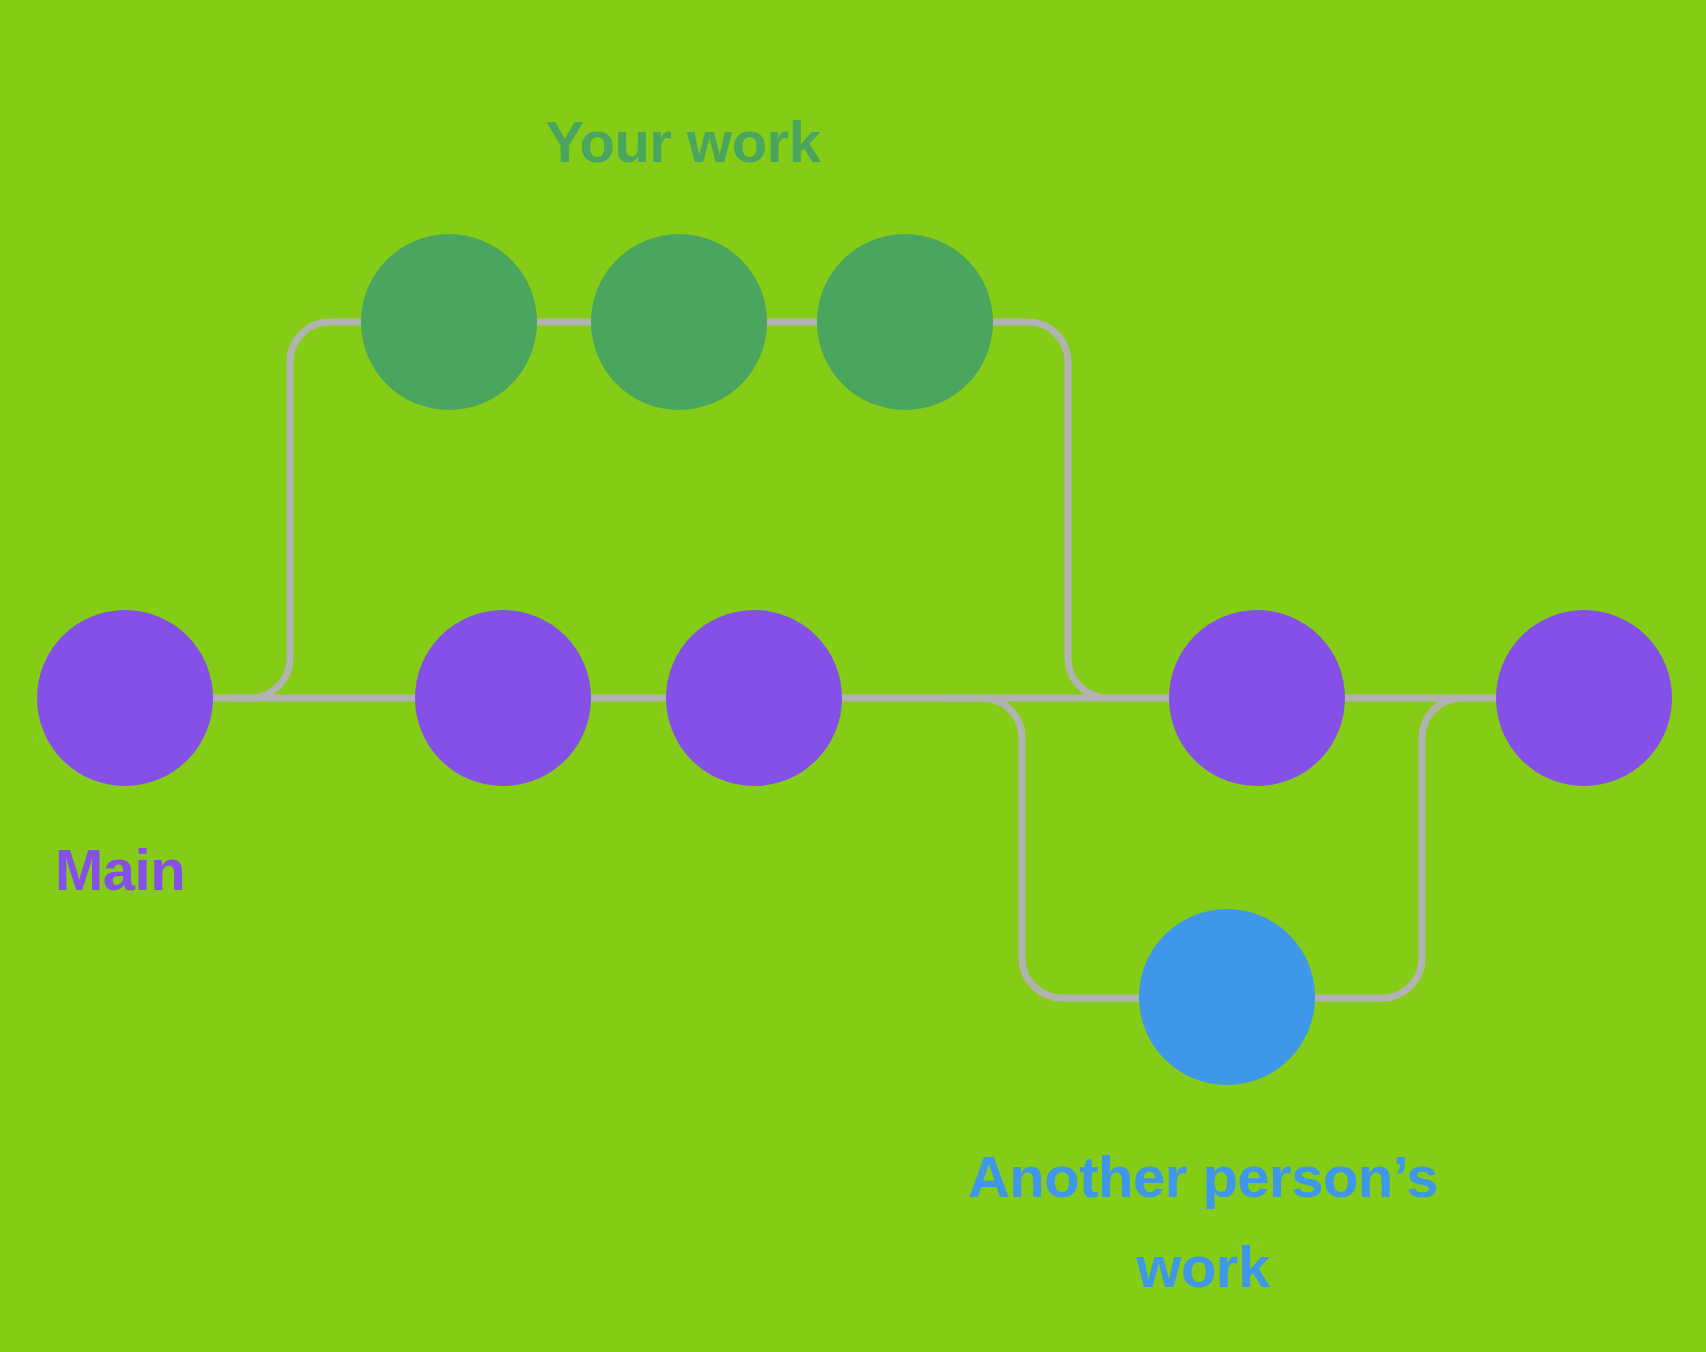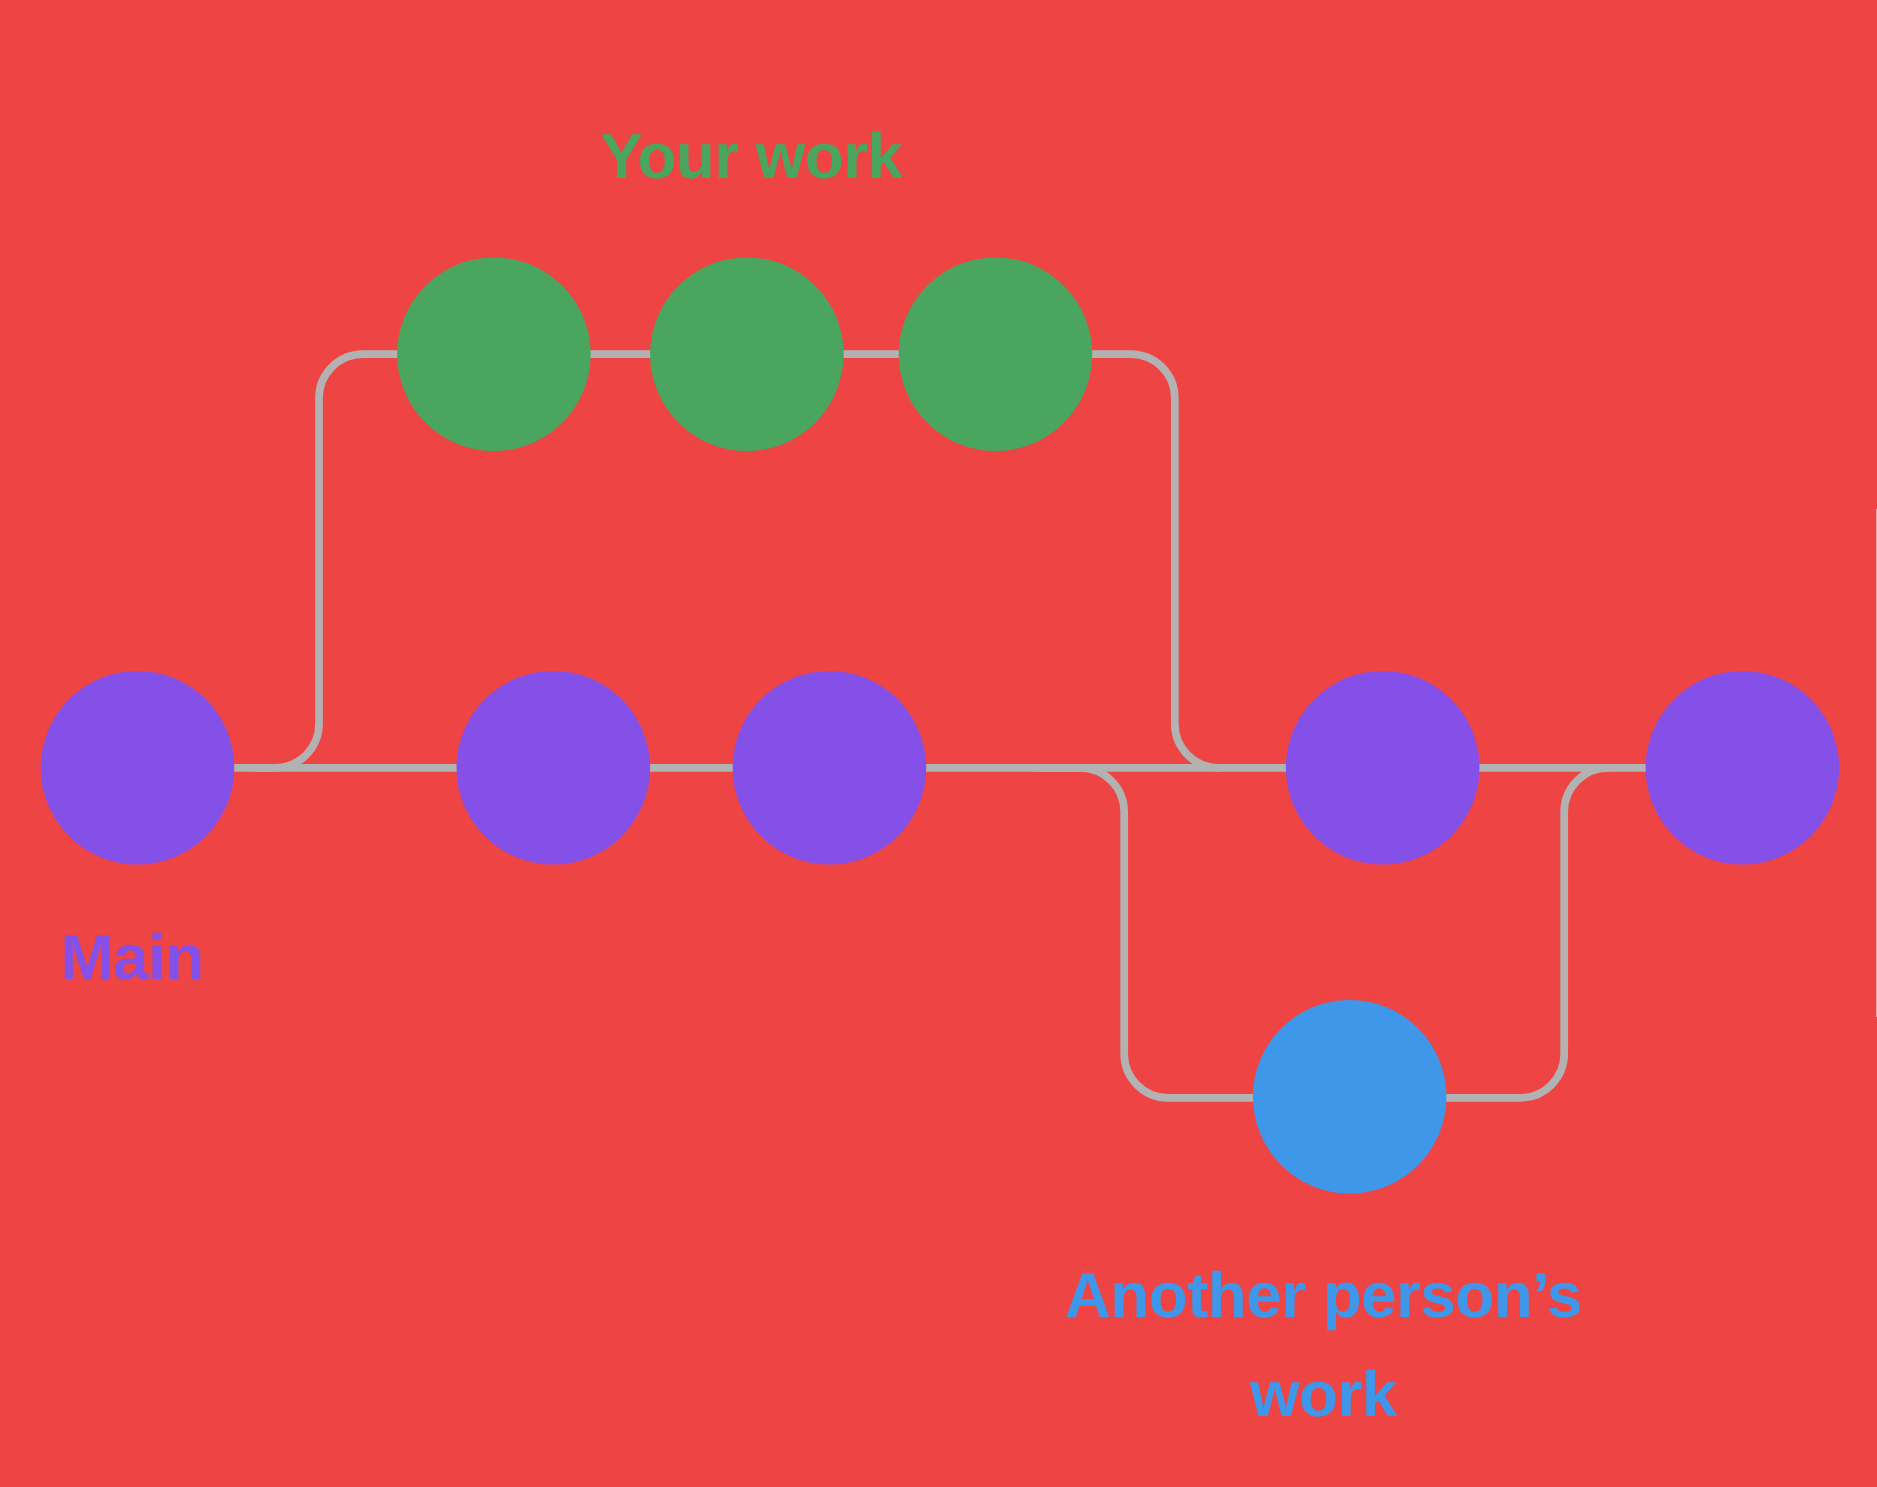--- a/index.html
+++ b/index.html
@@ -4,21 +4,21 @@
 <style>
   html, body {
     margin: 0;
     padding: 0;
     background: #ffffff;
   }
   .stage {
     position: relative;
     width: 1706px;
     height: 1352px;
-    background: #ef4444;
+    background: #84cc16;
     overflow: hidden;
     font-family: "Liberation Sans", sans-serif;
   }
   svg text {
     font-family: "Liberation Sans", sans-serif;
     font-weight: bold;
   }
   .label-lg {
     font-size: 58px;
     letter-spacing: -0.5px;

